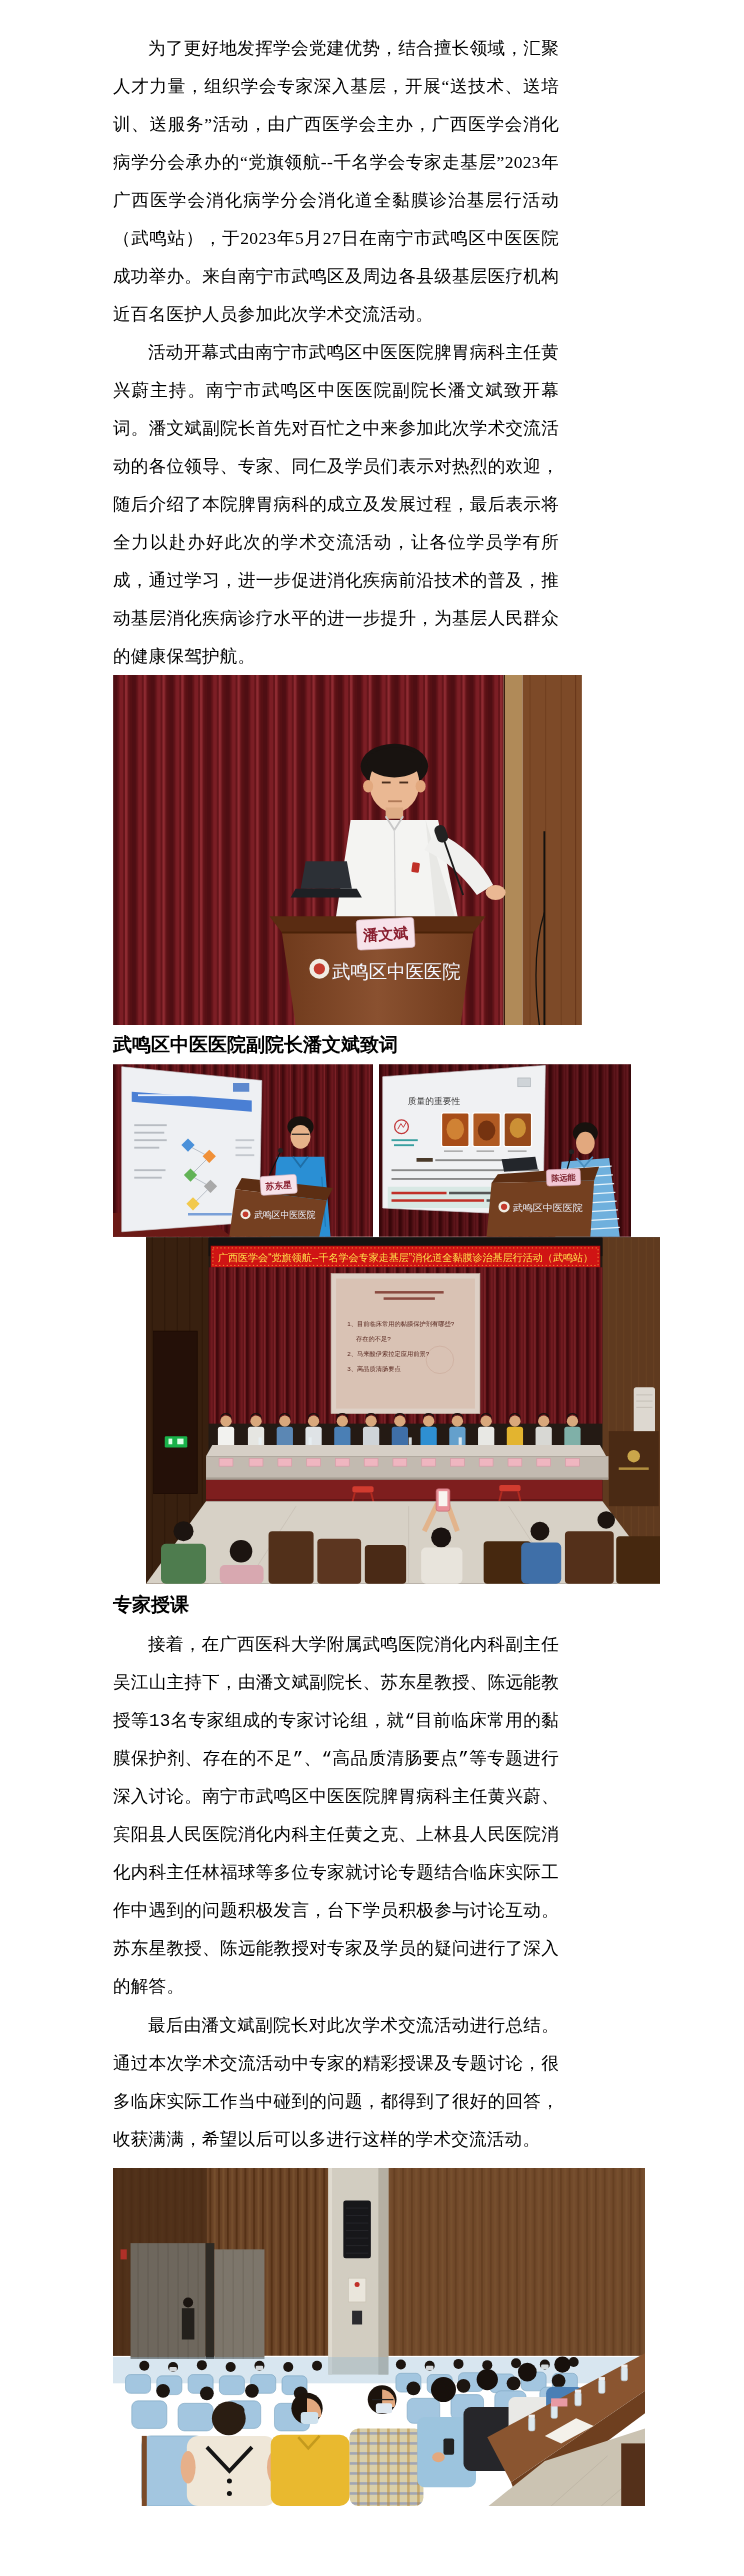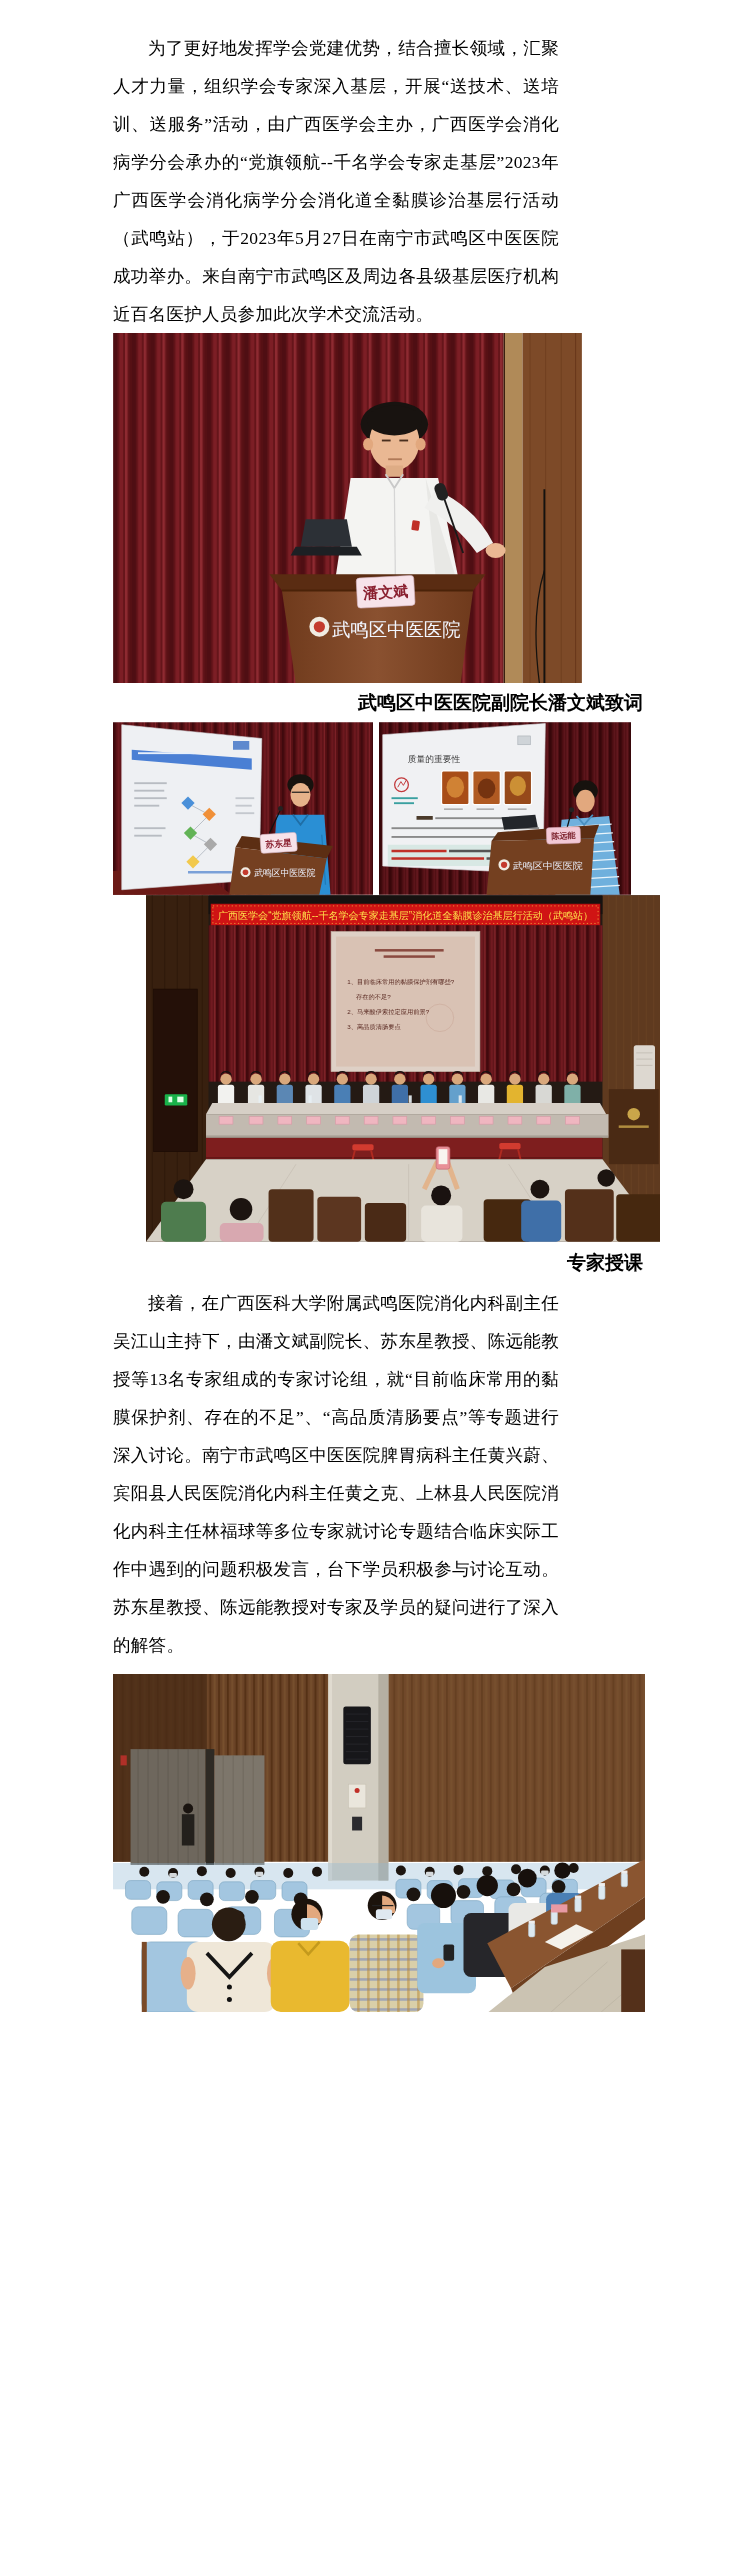--- a/index.html
+++ b/index.html
@@ -8,24 +8,24 @@
     position:relative;box-sizing:border-box;
     padding:29px 101px 0 113px;
     font-family:"Liberation Serif","DejaVu Serif",serif;
     color:#000;
   }
   .para{
     font-size:17.5px;line-height:38px;text-align:justify;text-justify:inter-ideograph;
     text-indent:35px;margin:0;letter-spacing:0.3px;
   }
   .p3{margin-top:3.8px;}
-  .p4{margin-top:6.3px;}
+  .p4{margin-top:6.3px;font-family:Liberation Mono, monospace;}
   figure{margin:0;padding:0;}
   .caption{
-    font-size:19px;font-weight:700;line-height:29px;text-align:right;
+    font-size:19px;font-weight:700;line-height:29px;text-align:left;
     width:530px;margin:0;
   }
   .cap1{margin-top:5px;}
   .cap2{margin-top:6.3px;}
   .cap3{margin-top:6.3px;}
   .fig-ceremony{width:469px;height:350px;}
   .pair-row{margin-top:5px;width:530px;display:flex;}
   .pair-gap{width:6.3px;flex:none;}
   .fig-lect-left{width:260px;height:173px;flex:none;}
   .fig-lect-right{width:252px;height:173px;flex:none;}
@@ -33,20 +33,21 @@
   .fig-audience{margin-top:10px;width:532px;height:338px;}
   svg{display:block;}
   .svg-label{font-family:"Liberation Sans","DejaVu Sans",sans-serif;}
 </style>
 </head>
 <body>
 
 <div class="page">
 
   <p class="para">为了更好地发挥学会党建优势，结合擅长领域，汇聚人才力量，组织学会专家深入基层，开展“送技术、送培训、送服务”活动，由广西医学会主办，广西医学会消化病学分会承办的“党旗领航--千名学会专家走基层”2023年广西医学会消化病学分会消化道全黏膜诊治基层行活动（武鸣站），于2023年5月27日在南宁市武鸣区中医医院成功举办。来自南宁市武鸣区及周边各县级基层医疗机构近百名医护人员参加此次学术交流活动。</p>
+  <p class="para">活动开幕式由南宁市武鸣区中医医院脾胃病科主任黄兴蔚主持。南宁市武鸣区中医医院副院长潘文斌致开幕词。潘文斌副院长首先对百忙之中来参加此次学术交流活动的各位领导、专家、同仁及学员们表示对热烈的欢迎，随后介绍了本院脾胃病科的成立及发展过程，最后表示将全力以赴办好此次的学术交流活动，让各位学员学有所成，通过学习，进一步促进消化疾病前沿技术的普及，推动基层消化疾病诊疗水平的进一步提升，为基层人民群众的健康保驾护航。</p>
 
   <figure class="fig-ceremony">
     <svg width="469" height="350" viewBox="0 0 750 560">
       <defs>
         <pattern id="cA" width="30" height="560" patternUnits="userSpaceOnUse">
           <rect width="30" height="560" fill="#641419"></rect>
           <rect x="0" width="7" height="560" fill="#4f0e13"></rect>
           <rect x="10" width="6" height="560" fill="#7c1e25"></rect>
           <rect x="19" width="4" height="560" fill="#8e2a31"></rect>
           <rect x="26" width="4" height="560" fill="#561014"></rect>
@@ -432,20 +433,21 @@
       <circle cx="630" cy="470" r="15" fill="#1c1410"></circle>
       <rect x="600" y="488" width="64" height="66" rx="8" fill="#3f6fa8"></rect>
       <rect x="670" y="470" width="78" height="84" rx="6" fill="#54301a"></rect>
       <circle cx="736" cy="452" r="14" fill="#1c1410"></circle>
       <rect x="752" y="478" width="78" height="76" rx="6" fill="#46280f"></rect>
     </svg>
   </figure>
   <figcaption class="caption cap3">专家授课</figcaption>
 
   <p class="para p4">接着，在广西医科大学附属武鸣医院消化内科副主任吴江山主持下，由潘文斌副院长、苏东星教授、陈远能教授等13名专家组成的专家讨论组，就“目前临床常用的黏膜保护剂、存在的不足”、“高品质清肠要点”等专题进行深入讨论。南宁市武鸣区中医医院脾胃病科主任黄兴蔚、宾阳县人民医院消化内科主任黄之克、上林县人民医院消化内科主任林福球等多位专家就讨论专题结合临床实际工作中遇到的问题积极发言，台下学员积极参与讨论互动。苏东星教授、陈远能教授对专家及学员的疑问进行了深入的解答。</p>
+  <p class="para">最后由潘文斌副院长对此次学术交流活动进行总结。通过本次学术交流活动中专家的精彩授课及专题讨论，很多临床实际工作当中碰到的问题，都得到了很好的回答，收获满满，希望以后可以多进行这样的学术交流活动。</p>
 
   <figure class="fig-audience">
     <svg width="532" height="338" viewBox="0 0 850 540">
       <defs>
         <pattern id="wd" width="14" height="300" patternUnits="userSpaceOnUse">
           <rect width="14" height="300" fill="#6a4326"></rect>
           <rect x="0" width="3" height="300" fill="#553116"></rect>
           <rect x="7" width="3" height="300" fill="#77502e"></rect>
         </pattern>
         <pattern id="plaid" width="16" height="16" patternUnits="userSpaceOnUse">

